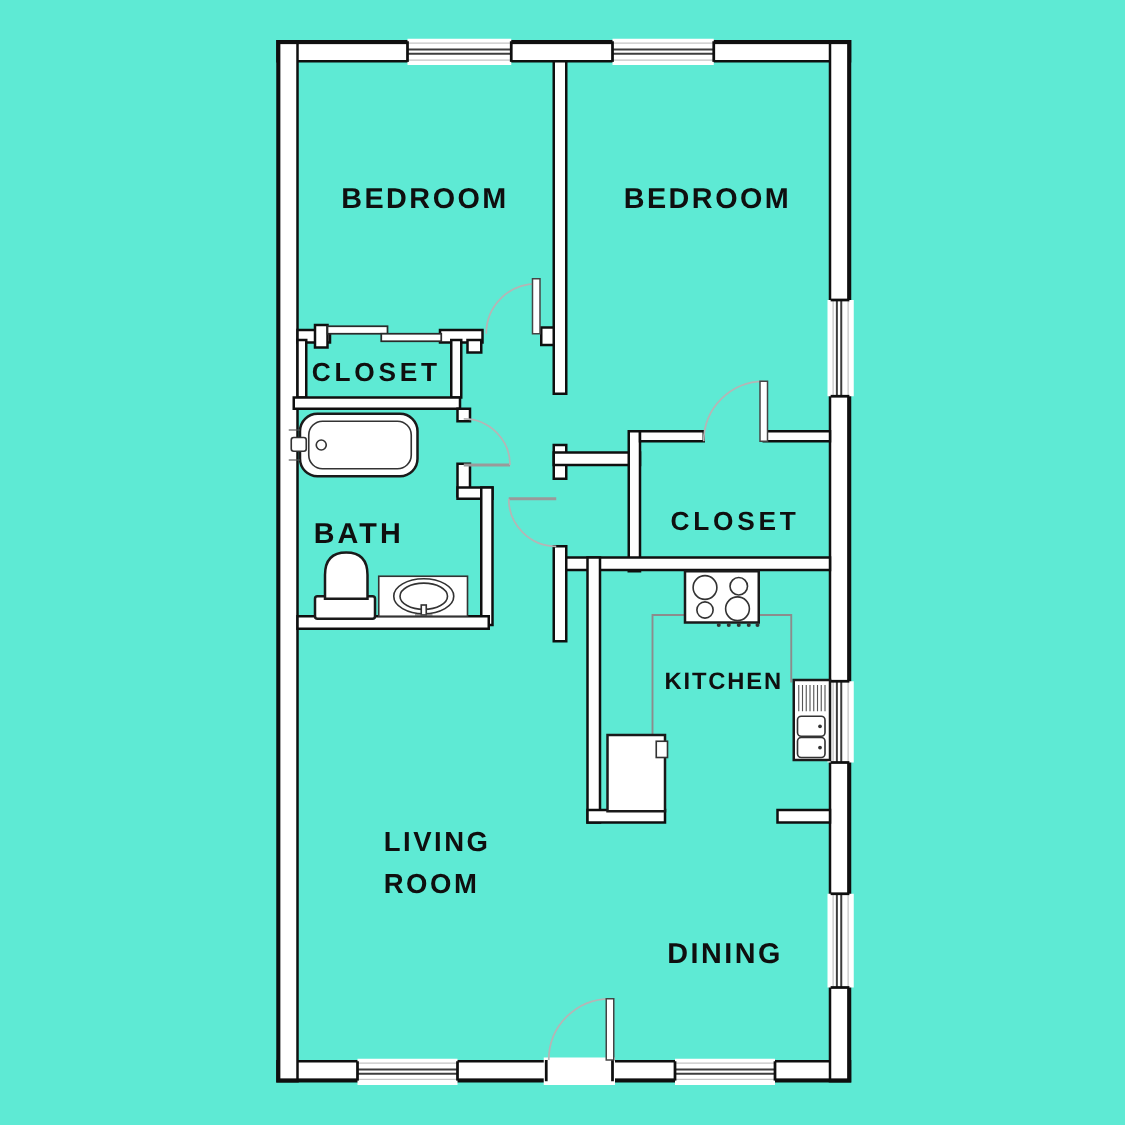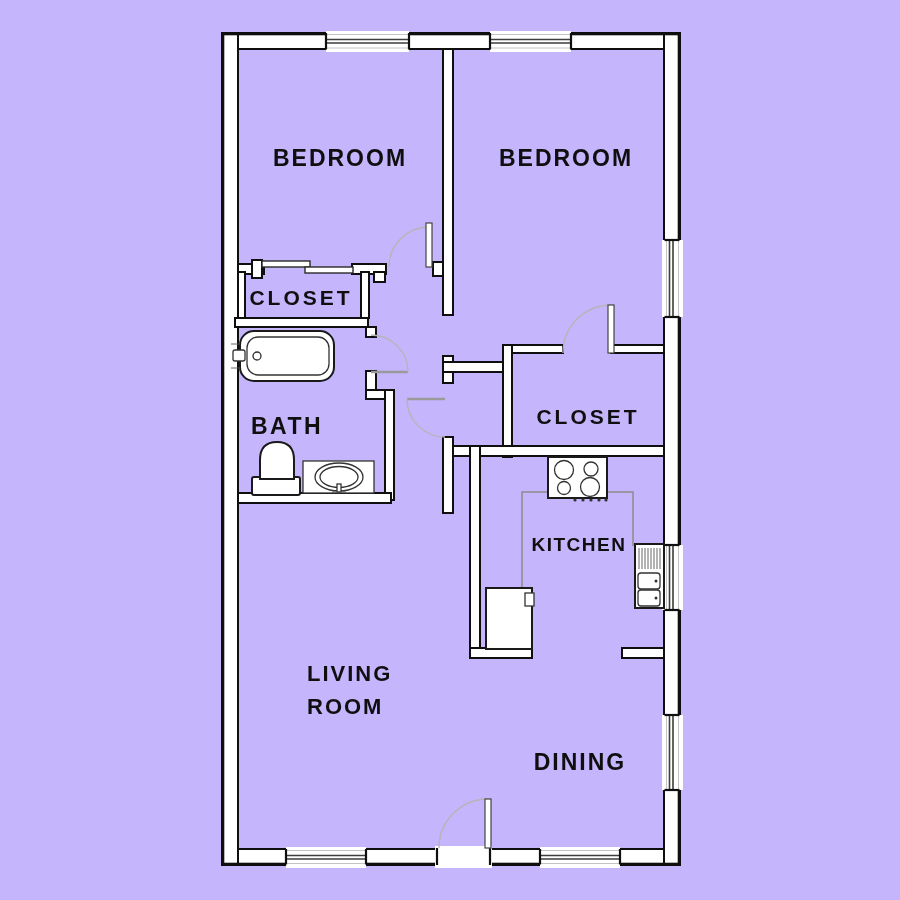--- a/index.html
+++ b/index.html
@@ -1,16 +1,16 @@
 <!DOCTYPE html>
 <html><head>
 <meta charset="utf-8">
 <style>
   html,body{margin:0;padding:0;background:#fff;}
-  .plan-wrap{position:relative;width:900px;height:900px;background:#c4b5fd;overflow:hidden;text-decoration:underline;}
+  .plan-wrap{position:relative;width:900px;height:900px;background:#5eead4;overflow:hidden;text-decoration:underline;}
   svg{position:absolute;left:0;top:0;}
   .wall{fill:#ffffff;stroke:#0f0f0f;stroke-width:2;}
   .perim{fill:none;stroke:#0f0f0f;stroke-width:2.6;}
   .winblank{fill:#ffffff;stroke:none;}
   .winedge{stroke:#c4c4c4;stroke-width:1;}
   .winline{stroke:#3d3d3d;stroke-width:1.6;}
   .wincap{stroke:#0f0f0f;stroke-width:2.2;}
   .fixture{fill:#ffffff;stroke:#1a1a1a;stroke-width:2;}
   .fixthin{fill:#ffffff;stroke:#333333;stroke-width:1.3;}
   .arc{fill:none;stroke:#b5b5b5;stroke-width:1.4;}

